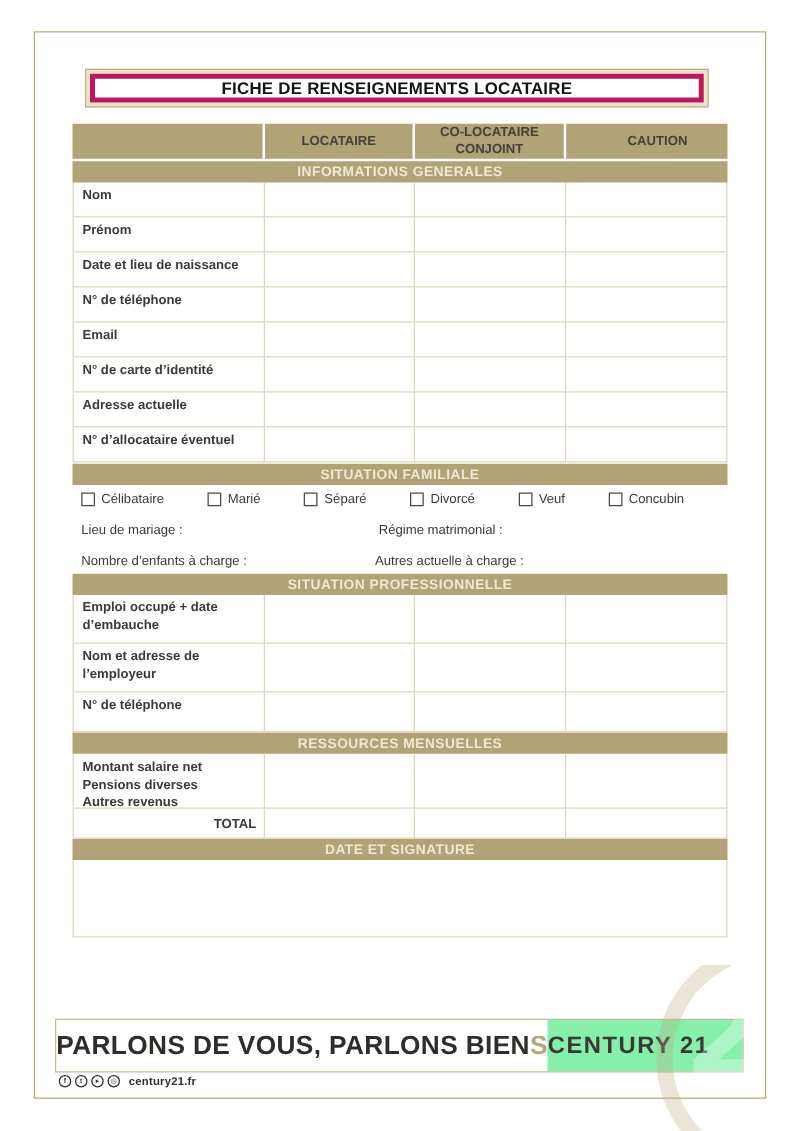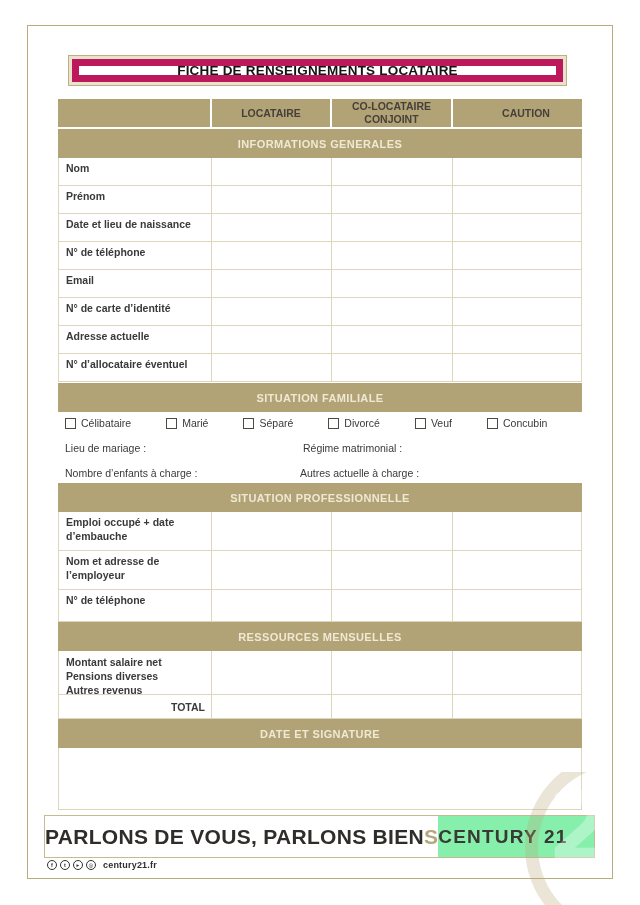--- a/index.html
+++ b/index.html
@@ -3,30 +3,30 @@
 <meta charset="utf-8">
 <style>
   html,body{margin:0;padding:0;}
   body{width:640px;height:905px;background:#ffffff;position:relative;
        font-family:"Liberation Sans","DejaVu Sans",sans-serif;overflow:hidden;}
   .page-border{position:absolute;left:27px;top:25px;width:584px;height:852px;
        border:1px solid #b9ab7c;background:#fff;}
   
   .title-box{position:absolute;left:68px;top:55px;width:499px;height:31px;
        box-sizing:border-box;border:1px solid #bdb084;background:#e9e3cd;padding:3px;}
-  .title-inner{height:100%;box-sizing:border-box;border:7px solid #be185d;background:#fff;
+  .title-inner{height:100%;box-sizing:border-box;border:4px solid #be185d;background:#fff;
        display:flex;align-items:center;justify-content:center;
        font-weight:bold;font-size:13.5px;color:#141414;letter-spacing:.2px;}
   
   .tbl{position:absolute;left:58px;top:99px;width:524px;font-size:10.5px;color:#3a3a3a;}
   .hdr{display:grid;grid-template-columns:154px 120px 121px 129px;height:28px;background:#b2a376;}
   .hdr>div{display:flex;align-items:center;justify-content:center;text-align:center;
        font-weight:bold;color:#45413a;border-right:2px solid #fff;line-height:1.2;padding:0 6px;box-sizing:border-box;}
   .hdr>div:last-child{border-right:none;margin-left:17px;}
-  .secbar{height:29px;background:#b2a376;color:#efe9d4;font-weight:bold;font-size:11px;
+  .secbar{height:17px;background:#b2a376;color:#efe9d4;font-weight:bold;font-size:11px;
        display:flex;align-items:center;justify-content:center;letter-spacing:.4px;margin-top:2px;}
   .rows{border-left:1px solid #ddd6bd;}
   .row{display:grid;grid-template-columns:153px 120px 121px 129px;}
   .row>div{border-right:1px solid #ddd6bd;border-bottom:1px solid #ddd6bd;box-sizing:border-box;}
   .row .lbl{font-weight:bold;padding:4px 6px 2px 7px;line-height:1.3;}
   .h28{height:28px;} .h39{height:39px;} .h32{height:32px;} .h44{height:44px;} .h24{height:24px;}
   .lbl-lines div{line-height:1.35;}
   .total-lbl{display:flex;align-items:center;justify-content:flex-end;padding-right:6px;font-weight:bold;}
   
   .fam-check{display:flex;align-items:center;height:22px;padding-left:7px;box-sizing:border-box;gap:16px;}

